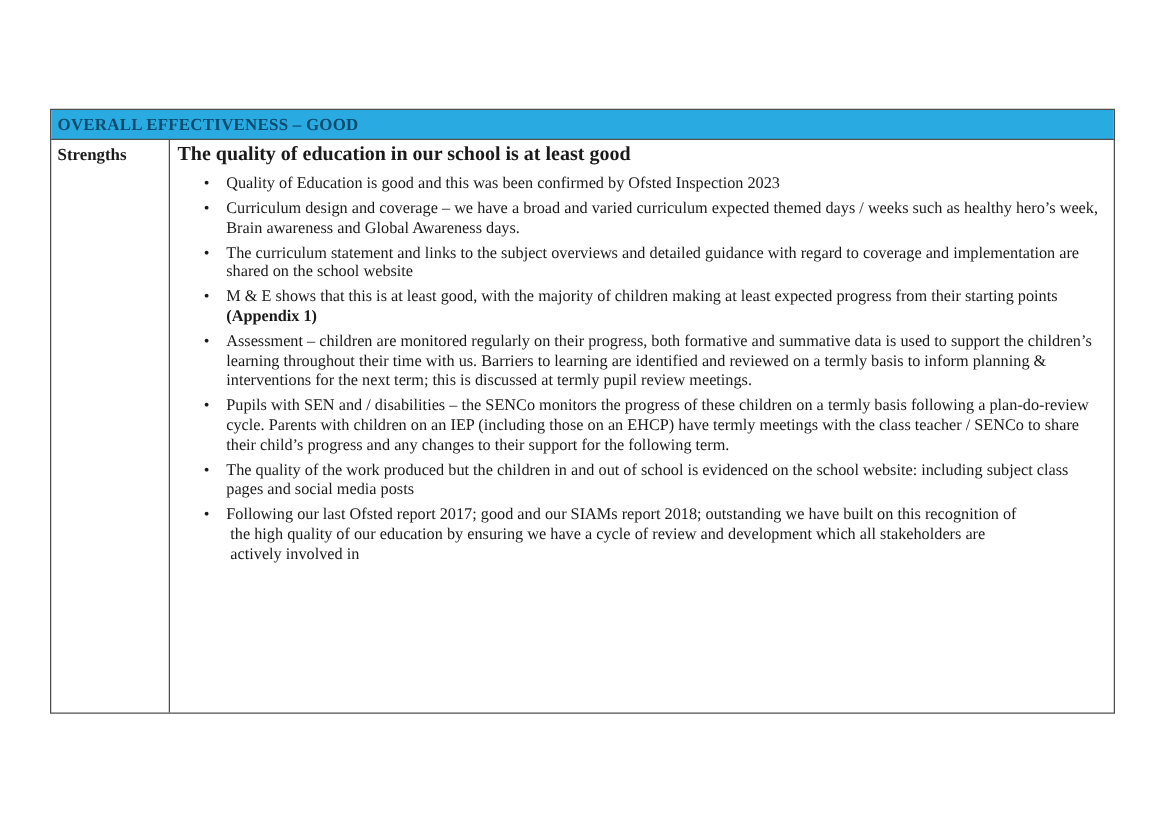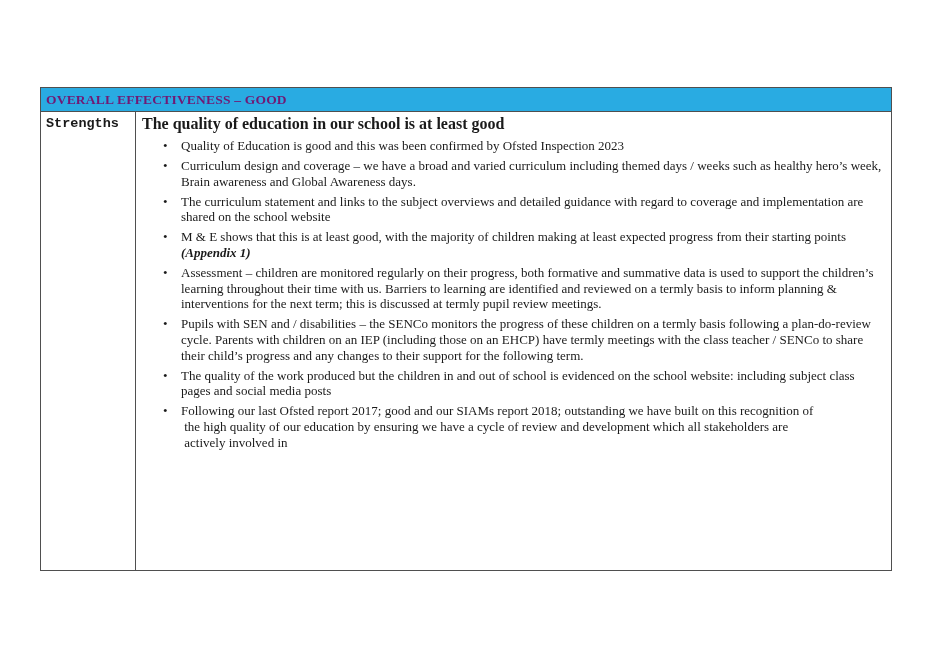--- a/index.html
+++ b/index.html
@@ -45,21 +45,20 @@
   }
   .label-cell {
     box-sizing: border-box;
     width: 95px;
     flex: 0 0 95px;
     border-right: 1px solid #4f4f4f;
     padding: 4px 12px 0 5px;
     font-weight: bold;
     font-size: 13.5px;
     line-height: 16px;
-    font-family: Liberation Mono, monospace;
   }
   .content-cell {
     flex: 1;
     box-sizing: border-box;
     padding: 4px 5px 0 6px;
     font-size: 13px;
   }
   .content-heading {
     font-weight: bold;
     font-size: 16px;
@@ -79,40 +78,39 @@
     content: "\2022";
     position: absolute;
     left: -18px;
     top: 0;
   }
   .bullet-text {
     white-space: pre-line;
   }
   .bullet-emphasis {
     font-weight: bold;
-    font-style: italic;
   }
 </style>
 </head>
 <body>
 
 <div class="doc-page" style="background: rgb(255, 255, 255);">
   <div class="sef-table">
-    <div class="table-header" style="background: rgb(41, 171, 226); color: #701a75;">
+    <div class="table-header" style="background: rgb(41, 171, 226); color: #0c4a6e;">
       <span>OVERALL EFFECTIVENESS – GOOD</span>
     </div>
     <div class="table-body">
       <div class="label-cell">
         <span>Strengths</span>
       </div>
       <div class="content-cell">
         <div class="content-heading">The quality of education in our school is at least good</div>
         <ul class="bullet-list">
             <li><span class="bullet-text">Quality of Education is good and this was been confirmed by Ofsted Inspection 2023</span></li>
-            <li><span class="bullet-text">Curriculum design and coverage – we have a broad and varied curriculum including themed days / weeks such as healthy hero’s week, Brain awareness and Global Awareness days.</span></li>
+            <li><span class="bullet-text">Curriculum design and coverage – we have a broad and varied curriculum expected themed days / weeks such as healthy hero’s week, Brain awareness and Global Awareness days.</span></li>
             <li><span class="bullet-text">The curriculum statement and links to the subject overviews and detailed guidance with regard to coverage and implementation are shared on the school website</span></li>
             <li><span class="bullet-text">M &amp; E shows that this is at least good, with the majority of children making at least expected progress from their starting points </span><span class="bullet-emphasis">(Appendix 1)</span></li>
             <li><span class="bullet-text">Assessment – children are monitored regularly on their progress, both formative and summative data is used to support the children’s learning throughout their time with us. Barriers to learning are identified and reviewed on a termly basis to inform planning &amp; interventions for the next term; this is discussed at termly pupil review meetings.</span></li>
             <li><span class="bullet-text">Pupils with SEN and / disabilities – the SENCo monitors the progress of these children on a termly basis following a plan-do-review cycle. Parents with children on an IEP (including those on an EHCP) have termly meetings with the class teacher / SENCo to share their child’s progress and any changes to their support for the following term.</span></li>
             <li><span class="bullet-text">The quality of the work produced but the children in and out of school is evidenced on the school website: including subject class pages and social media posts</span></li>
             <li><span class="bullet-text">Following our last Ofsted report 2017; good and our SIAMs report 2018; outstanding we have built on this recognition of
 &nbsp;the high quality of our education by ensuring we have a cycle of review and development which all stakeholders are
 &nbsp;actively involved in</span></li>
           </ul>
       </div>

